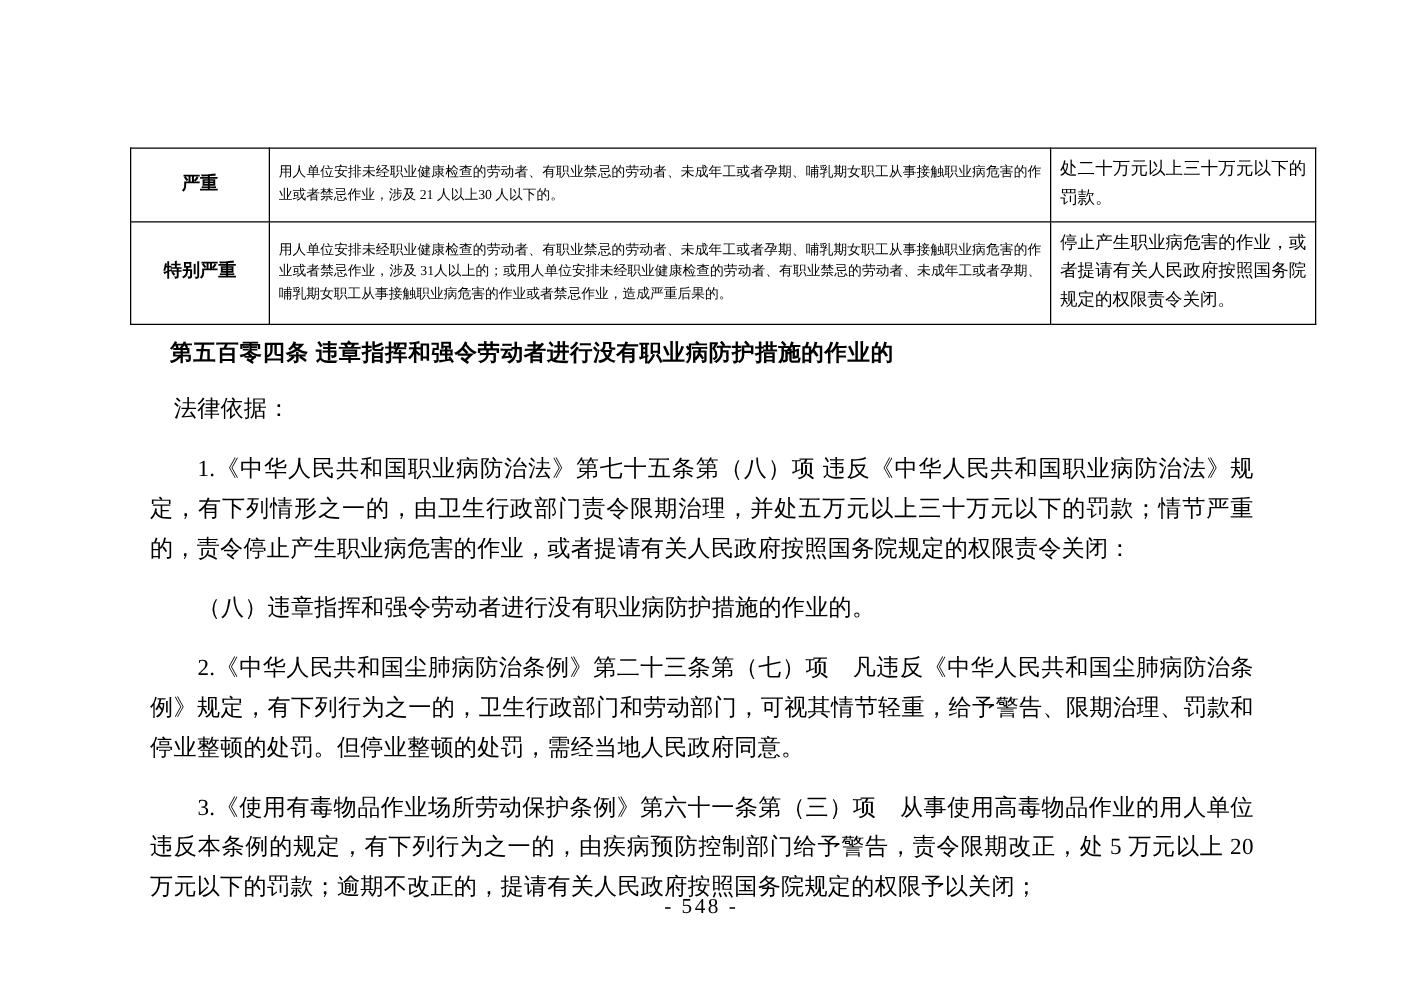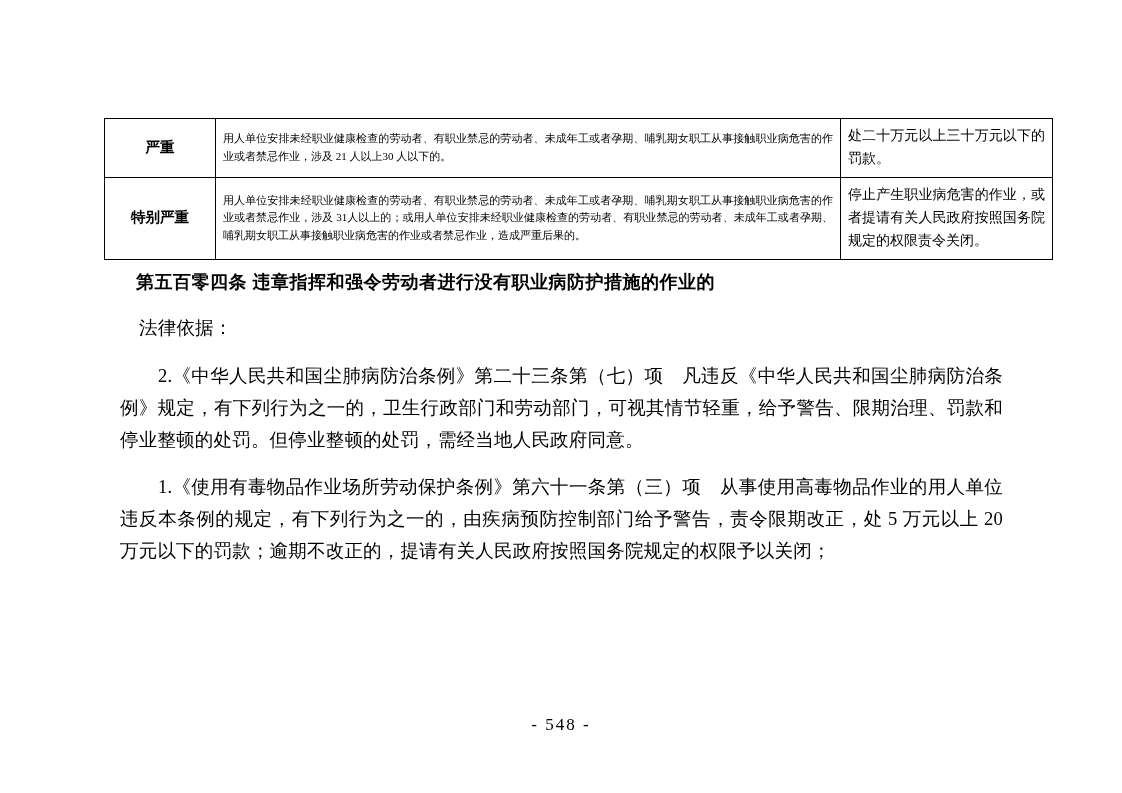--- a/index.html
+++ b/index.html
@@ -112,19 +112,21 @@
           <td class="level-cell">特别严重</td>
           <td class="desc-cell">用人单位安排未经职业健康检查的劳动者、有职业禁忌的劳动者、未成年工或者孕期、哺乳期女职工从事接触职业病危害的作业或者禁忌作业，涉及 31人以上的；或用人单位安排未经职业健康检查的劳动者、有职业禁忌的劳动者、未成年工或者孕期、哺乳期女职工从事接触职业病危害的作业或者禁忌作业，造成严重后果的。</td>
           <td class="fine-cell">停止产生职业病危害的作业，或者提请有关人民政府按照国务院规定的权限责令关闭。</td>
         </tr>
       </tbody>
     </table>
 
     <div class="article-heading">第五百零四条 违章指挥和强令劳动者进行没有职业病防护措施的作业的</div>
 
     <p class="body-line indent-1">法律依据：</p>
+    <p class="body-line indent-2">1.《中华人民共和国职业病防治法》第七十五条第（八）项 违反《中华人民共和国职业病防治法》规定，有下列情形之一的，由卫生行政部门责令限期治理，并处五万元以上三十万元以下的罚款；情节严重的，责令停止产生职业病危害的作业，或者提请有关人民政府按照国务院规定的权限责令关闭：</p>
+    <p class="body-line indent-2">（八）违章指挥和强令劳动者进行没有职业病防护措施的作业的。</p>
     <p class="body-line indent-2">2.《中华人民共和国尘肺病防治条例》第二十三条第（七）项　凡违反《中华人民共和国尘肺病防治条例》规定，有下列行为之一的，卫生行政部门和劳动部门，可视其情节轻重，给予警告、限期治理、罚款和停业整顿的处罚。但停业整顿的处罚，需经当地人民政府同意。</p>
-    <p class="body-line indent-2">1.《使用有毒物品作业场所劳动保护条例》第六十一条第（三）项　从事使用高毒物品作业的用人单位违反本条例的规定，有下列行为之一的，由疾病预防控制部门给予警告，责令限期改正，处 5 万元以上 20 万元以下的罚款；逾期不改正的，提请有关人民政府按照国务院规定的权限予以关闭；</p>
+    <p class="body-line indent-2">3.《使用有毒物品作业场所劳动保护条例》第六十一条第（三）项　从事使用高毒物品作业的用人单位违反本条例的规定，有下列行为之一的，由疾病预防控制部门给予警告，责令限期改正，处 5 万元以上 20 万元以下的罚款；逾期不改正的，提请有关人民政府按照国务院规定的权限予以关闭；</p>
 
   </div>
 
   <div class="page-number">- 548 -</div>
 </div>
 
 </body></html>

